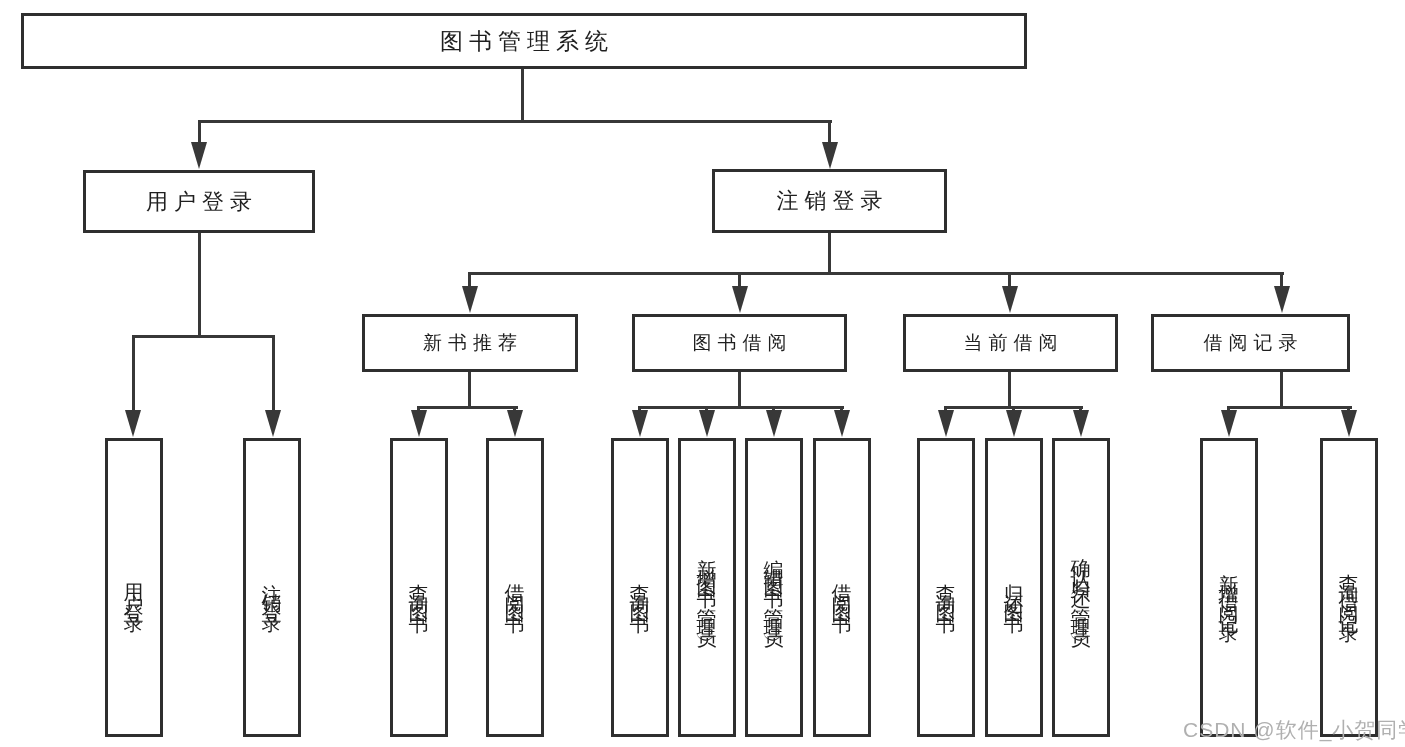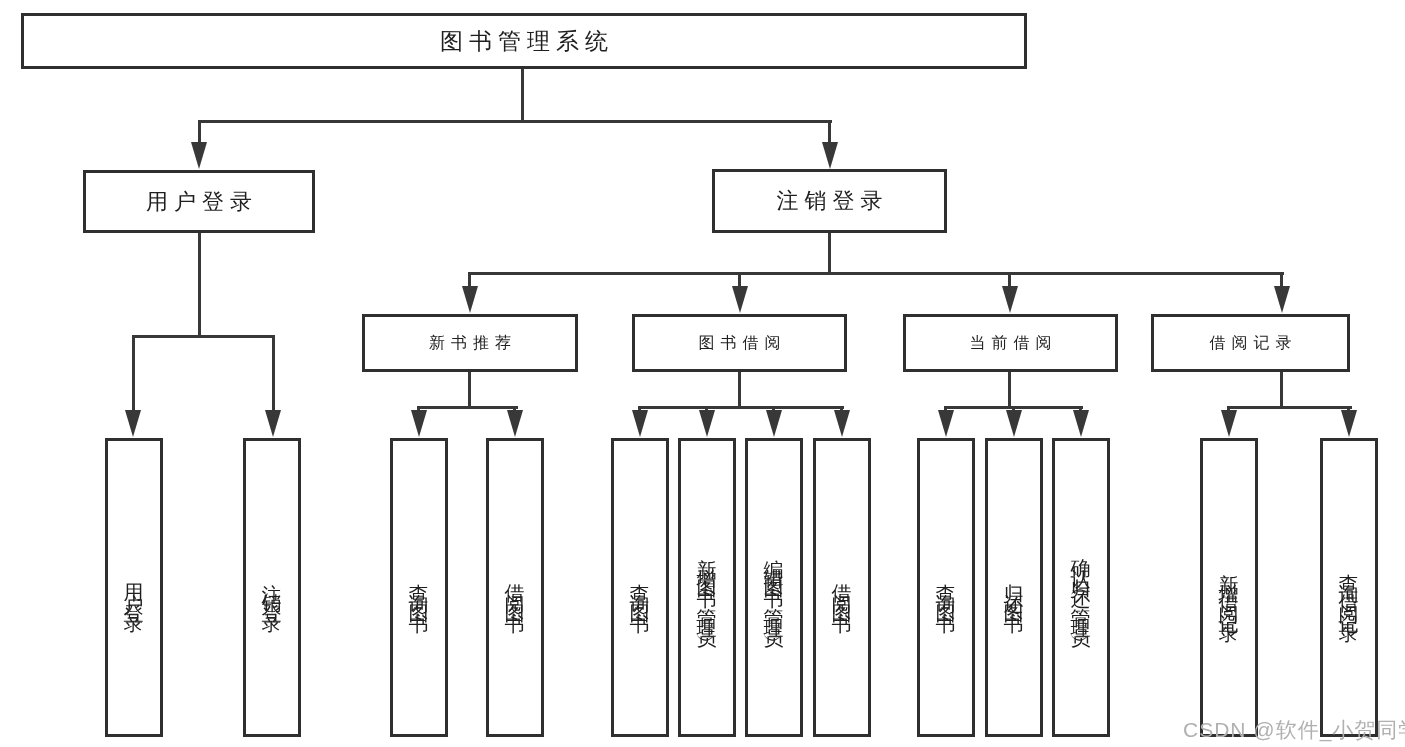--- a/index.html
+++ b/index.html
@@ -7,21 +7,21 @@
     position:relative;width:1405px;height:747px;background:#ffffff;
     font-family:"Liberation Sans","DejaVu Sans",sans-serif;overflow:hidden;
   }
   .node{
     position:absolute;box-sizing:border-box;background:#ffffff;
     border:3px solid #2f2f2f;display:flex;align-items:center;justify-content:center;
     color:#1f1f1f;
   }
   .h1{font-size:23px;}
   .h2{font-size:22px;}
-  .h3{font-size:16px;}
+  .h3{font-size:19px;}
   .hnode span{letter-spacing:6px;text-indent:6px;white-space:nowrap;}
   .vnode span{
     writing-mode:vertical-lr;text-orientation:mixed;
     font-size:20px;line-height:1;letter-spacing:10px;white-space:nowrap;
   }
   .vline{position:absolute;width:3px;background:#383838;}
   .hline{position:absolute;height:3px;background:#383838;}
   .arrow{
     position:absolute;width:0;height:0;
     border-left:8px solid transparent;border-right:8px solid transparent;

